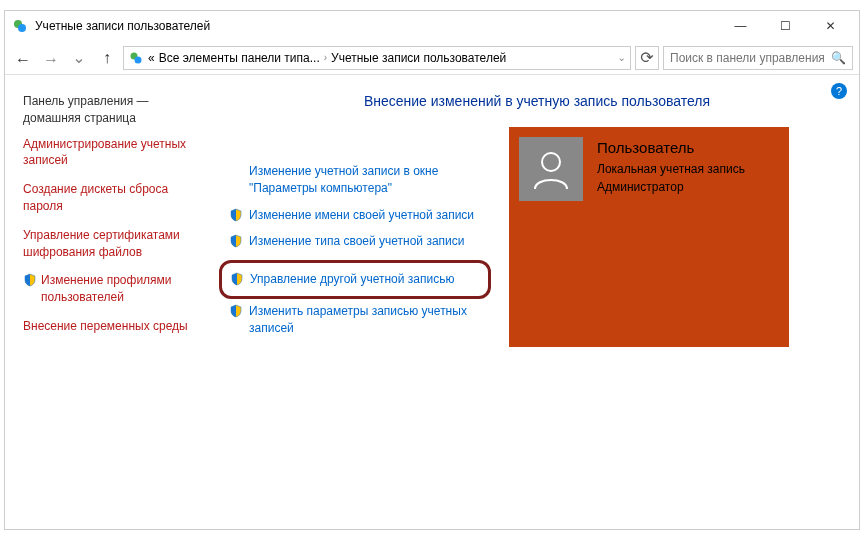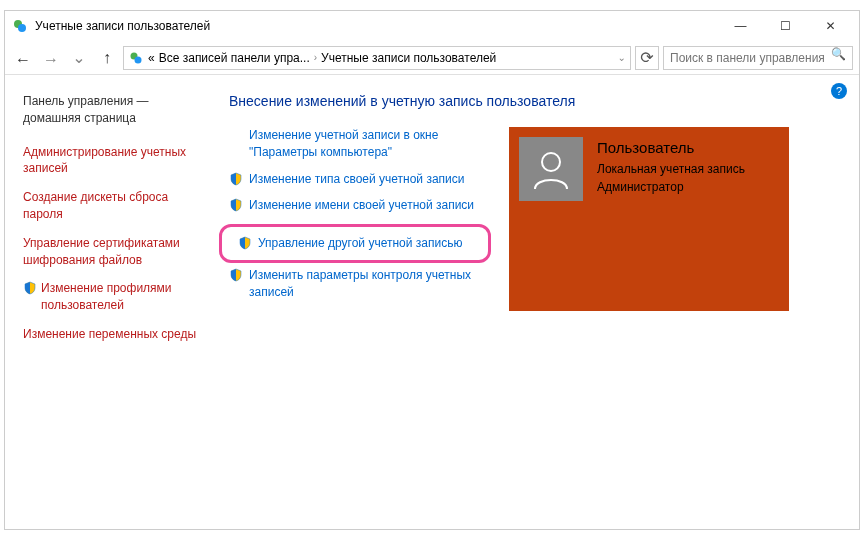--- a/index.html
+++ b/index.html
@@ -10,35 +10,35 @@
     .titlebar-title { font-size: 12px; color: #000; flex: 1; }
     .window-controls { display: flex; gap: 0; }
     .win-ctrl { width: 45px; height: 28px; display: flex; align-items: center; justify-content: center; font-size: 12px; color: #333; cursor: pointer; }
     .toolbar { height: 34px; display: flex; align-items: center; padding: 0 6px; border-bottom: 1px solid #e0e0e0; gap: 4px; }
     .nav-btn { width: 24px; height: 24px; display: flex; align-items: center; justify-content: center; color: #888; }
     .nav-btn.active { color: #333; }
     .addr { flex: 1; display: flex; align-items: center; border: 1px solid #ccc; height: 24px; padding: 0 4px; gap: 4px; font-size: 12px; }
     .addr-icon { width: 16px; height: 16px; }
     .addr-sep { color: #888; font-size: 10px; }
     .refresh { width: 24px; height: 24px; display: flex; align-items: center; justify-content: center; border: 1px solid #ccc; color: #555; }
-    .search { width: 190px; display: flex; border: 1px solid #ccc; height: 24px; padding: 0 6px; }
+    .search { width: 190px; display: flex; align-items: center; border: 1px solid #ccc; height: 24px; padding: 0 6px; }
     .search input { border: none; outline: none; flex: 1; font-size: 12px; color: #999; }
     .search-icon { color: #555; font-size: 12px; }
     .content { display: flex; position: relative; height: calc(100% - 64px); }
     .help-icon { position: absolute; top: 8px; right: 12px; width: 16px; height: 16px; border-radius: 50%; background: #0078d7; color: #fff; font-size: 11px; display: flex; align-items: center; justify-content: center; cursor: pointer; }
     .sidebar { width: 210px; padding: 18px 12px 12px 18px; }
-    .sidebar-title { font-size: 12px; color: #333; margin-bottom: 17px; line-height: 1.4; }
+    .sidebar-title { font-size: 12px; color: #333; margin-bottom: 9px; line-height: 1.4; }
     .sidebar-link { display: flex; align-items: flex-start; gap: 4px; font-size: 12px; color: #b91c1c; margin-bottom: 12px; cursor: pointer; line-height: 1.4; }
     .shield { width: 14px; height: 14px; flex-shrink: 0; margin-top: 1px; }
     .main { flex: 1; padding: 18px 14px; }
-    .main-title { font-size: 14px; color: #003399; font-weight: 400; margin-bottom: 18px; }
+    .main-title { font-size: 14px; color: #003399; font-weight: 400; margin-bottom: 18px; text-align: center; }
     .main-area { display: flex; gap: 20px; }
-    .links-col { width: 260px; }
+    .links-col { width: 260px; margin-top: 36px; }
     .main-link { display: flex; align-items: flex-start; gap: 6px; font-size: 12px; color: #0066cc; margin-bottom: 10px; cursor: pointer; line-height: 1.4; }
-    .highlighted { border: 3px solid #ec4899; border-radius: 12px; padding: 8px 16px; margin: 6px -2px 4px -10px; }
+    .highlighted { border: 3px solid #7f1d1d; border-radius: 12px; padding: 8px 8px; margin: 6px -2px 4px -10px; }
     .user-card { background: #c2410c; padding: 10px; display: flex; gap: 14px; align-items: flex-start; width: 280px; }
     .avatar { width: 64px; height: 64px; background: #888; display: flex; align-items: center; justify-content: center; }
     .user-info { font-size: 12px; line-height: 1.5; }
     .user-name { font-size: 15px; font-weight: 400; }
   </style>
 </head>
 <body>
 
 <div class="window">
   <div class="titlebar">
@@ -62,21 +62,21 @@
     <div class="nav-btn">⌄</div>
     <div class="nav-btn active">↑</div>
     <div class="addr">
       <span class="addr-icon">
         <svg viewBox="0 0 16 16">
             <circle cx="6" cy="6" r="3.5" fill="#4caf50"></circle>
             <circle cx="10" cy="10" r="3.5" fill="#2196f3"></circle>
           </svg>
       </span>
       <span>«</span>
-      <span>Все записей панели упра...</span>
+      <span>Все элементы панели типа...</span>
       <span class="addr-sep">›</span>
       <span>Учетные записи пользователей</span>
       <span style="margin-left:auto" class="addr-sep">⌄</span>
     </div>
     <div class="refresh">⟳</div>
     <div class="search">
       <input placeholder="Поиск в панели управления" style="">
       <span class="search-icon">🔍</span>
     </div>
   </div>
@@ -96,60 +96,60 @@
           <span>Управление сертификатами шифрования файлов</span>
         </div>
       <div class="sidebar-link">
         <svg class="shield" viewBox="0 0 14 14">
             <path d="M7 1 L12 3 L12 7 C12 10 9.5 12.5 7 13 C4.5 12.5 2 10 2 7 L2 3 Z" fill="#ffc107" stroke="#1976d2" stroke-width="0.5"></path>
             <path d="M7 1 L7 13 C4.5 12.5 2 10 2 7 L2 3 Z" fill="#1976d2"></path>
           </svg>
         <span>Изменение профилями пользователей</span>
       </div>
       <div class="sidebar-link">
-          <span>Изменение переменных среды</span>
+          <span>Внесение переменных среды</span>
         </div>
     </div>
 
     <div class="main">
       <div class="main-title">Внесение изменений в учетную запись пользователя</div>
       <div class="main-area">
         <div class="links-col">
           <div class="main-link" style="margin-left:20px">
               <span>Изменение учетной записи в окне "Параметры компьютера"</span>
             </div>
           <div class="main-link">
             <svg class="shield" viewBox="0 0 14 14">
                 <path d="M7 1 L12 3 L12 7 C12 10 9.5 12.5 7 13 C4.5 12.5 2 10 2 7 L2 3 Z" fill="#ffc107" stroke="#1976d2" stroke-width="0.5"></path>
                 <path d="M7 1 L7 13 C4.5 12.5 2 10 2 7 L2 3 Z" fill="#1976d2"></path>
               </svg>
-            <span>Изменение типа своей учетной записи</span>
+            <span>Изменение имени своей учетной записи</span>
           </div>
           <div class="main-link">
             <svg class="shield" viewBox="0 0 14 14">
                 <path d="M7 1 L12 3 L12 7 C12 10 9.5 12.5 7 13 C4.5 12.5 2 10 2 7 L2 3 Z" fill="#ffc107" stroke="#1976d2" stroke-width="0.5"></path>
                 <path d="M7 1 L7 13 C4.5 12.5 2 10 2 7 L2 3 Z" fill="#1976d2"></path>
               </svg>
-            <span>Изменение имени своей учетной записи</span>
+            <span>Изменение типа своей учетной записи</span>
           </div>
           <div class="highlighted">
             <div class="main-link" style="margin-bottom:0">
               <svg class="shield" viewBox="0 0 14 14">
                   <path d="M7 1 L12 3 L12 7 C12 10 9.5 12.5 7 13 C4.5 12.5 2 10 2 7 L2 3 Z" fill="#ffc107" stroke="#1976d2" stroke-width="0.5"></path>
                   <path d="M7 1 L7 13 C4.5 12.5 2 10 2 7 L2 3 Z" fill="#1976d2"></path>
                 </svg>
               <span>Управление другой учетной записью</span>
             </div>
           </div>
           <div class="main-link">
             <svg class="shield" viewBox="0 0 14 14">
                 <path d="M7 1 L12 3 L12 7 C12 10 9.5 12.5 7 13 C4.5 12.5 2 10 2 7 L2 3 Z" fill="#ffc107" stroke="#1976d2" stroke-width="0.5"></path>
                 <path d="M7 1 L7 13 C4.5 12.5 2 10 2 7 L2 3 Z" fill="#1976d2"></path>
               </svg>
-            <span>Изменить параметры контроля учетных записей</span>
+            <span>Изменить параметры записью учетных записей</span>
           </div>
         </div>
 
         <div class="user-card">
           <div class="avatar">
             <svg width="48" height="48" viewBox="0 0 48 48">
               <circle cx="24" cy="17" r="9" fill="none" stroke="#fff" stroke-width="2"></circle>
               <path d="M8 44 C8 32 40 32 40 44" fill="none" stroke="#fff" stroke-width="2"></path>
             </svg>
           </div>

